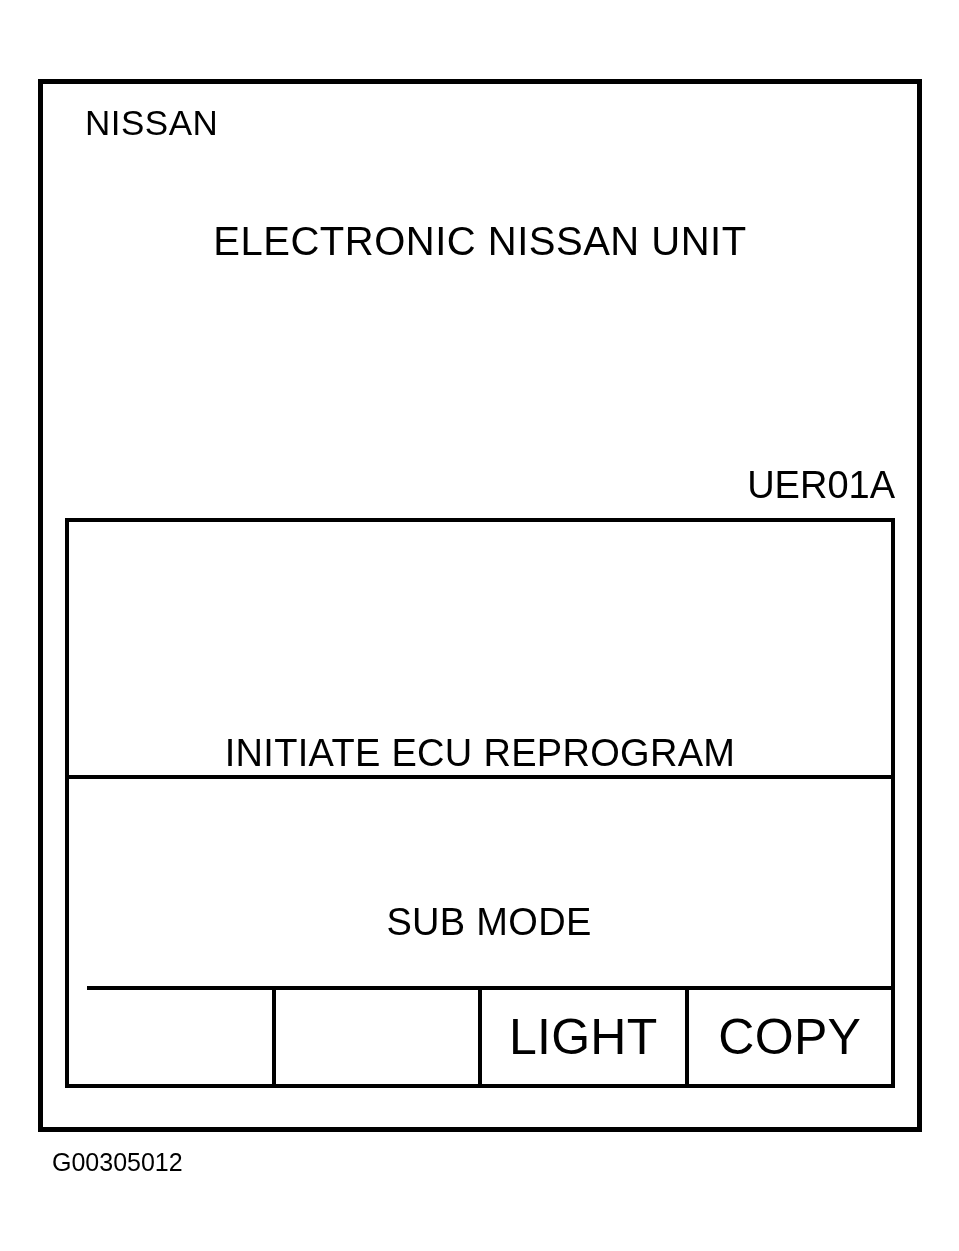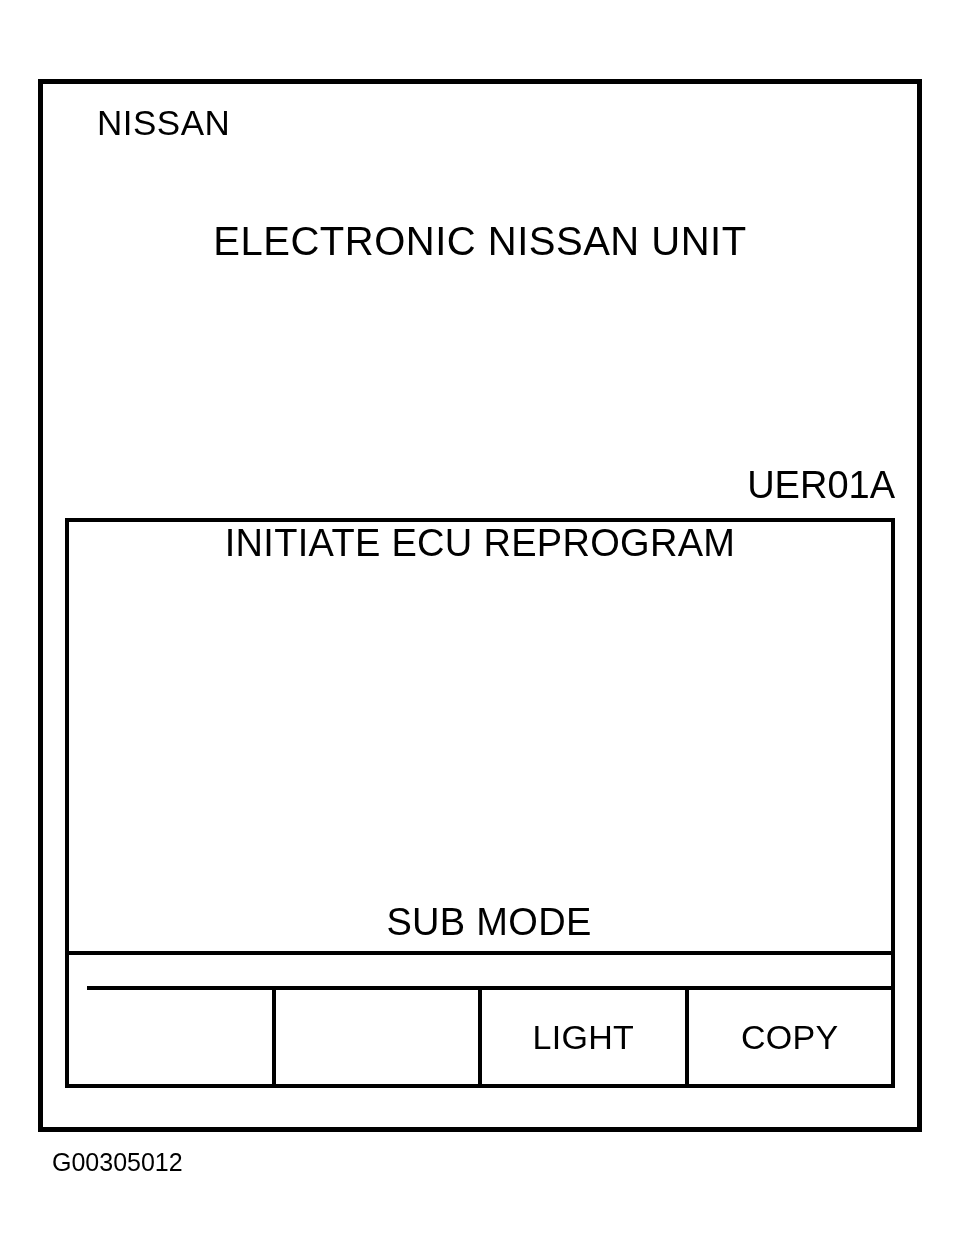--- a/index.html
+++ b/index.html
@@ -30,21 +30,20 @@
 
   
   #brand-label {
     position: absolute;
     left: 42px;
     top: 21px;
     font-size: 35px;
     letter-spacing: 0.5px;
     line-height: 1;
     white-space: nowrap;
-    margin-left: 12px;
   }
 
   
   #screen-title {
     position: absolute;
     left: 0;
     right: 0;
     top: 126px;
     text-align: center;
     font-size: 40px;
@@ -77,25 +76,25 @@
     box-sizing: border-box;
     background: #ffffff;
   }
 
   
   #primary-item {
     position: absolute;
     left: 0;
     top: 0;
     right: 0;
-    height: 433px;
+    height: 257px;
     border-bottom: 4px solid #000000;
     box-sizing: border-box;
     display: flex;
-    align-items: flex-start;
+    align-items: flex-end;
     justify-content: center;
   }
   #primary-item .label {
     font-size: 38px;
     letter-spacing: 0.3px;
     white-space: nowrap;
   }
 
   
   #sub-mode-row {
@@ -126,21 +125,21 @@
     bottom: 0;
     display: flex;
   }
   .softkey {
     flex: 1 1 0;
     border-right: 4px solid #000000;
     box-sizing: border-box;
     display: flex;
     align-items: center;
     justify-content: center;
-    font-size: 34px;
+    font-size: 50px;
     letter-spacing: 0.3px;
     white-space: nowrap;
   }
   .softkey:last-child {
     border-right: none;
   }
 
   
   #figure-id {
     position: absolute;

